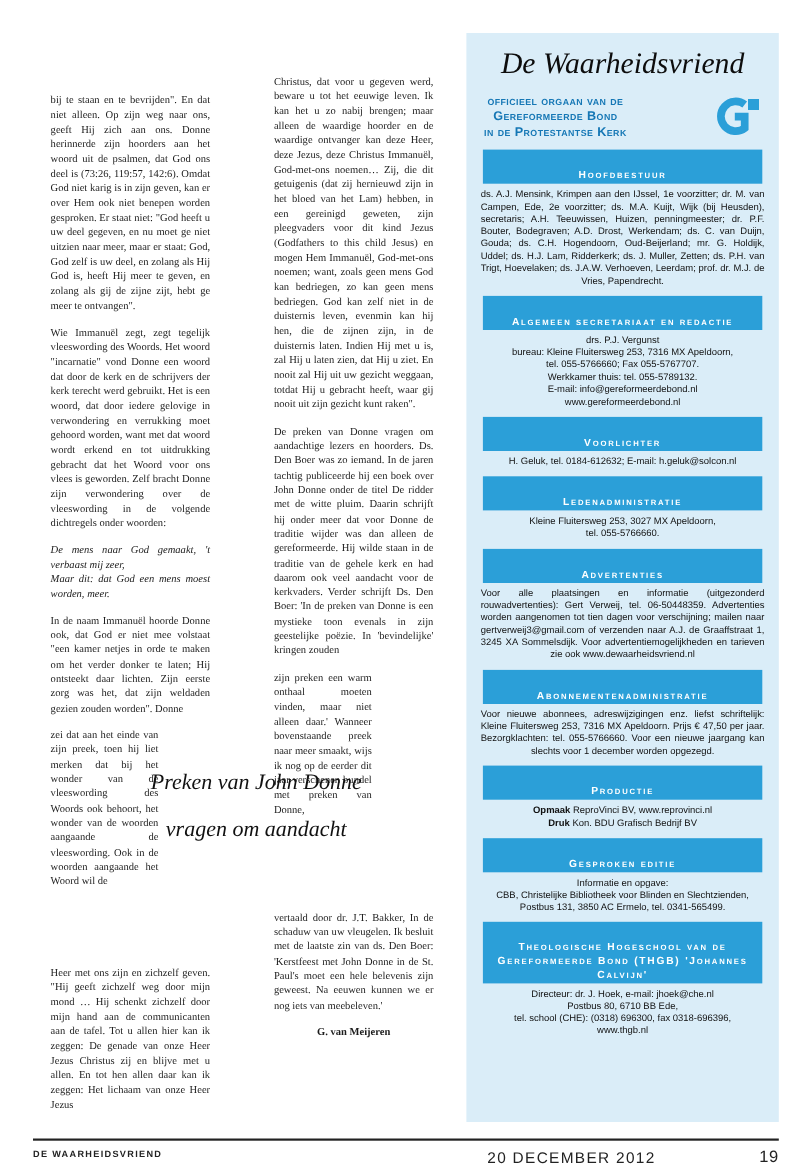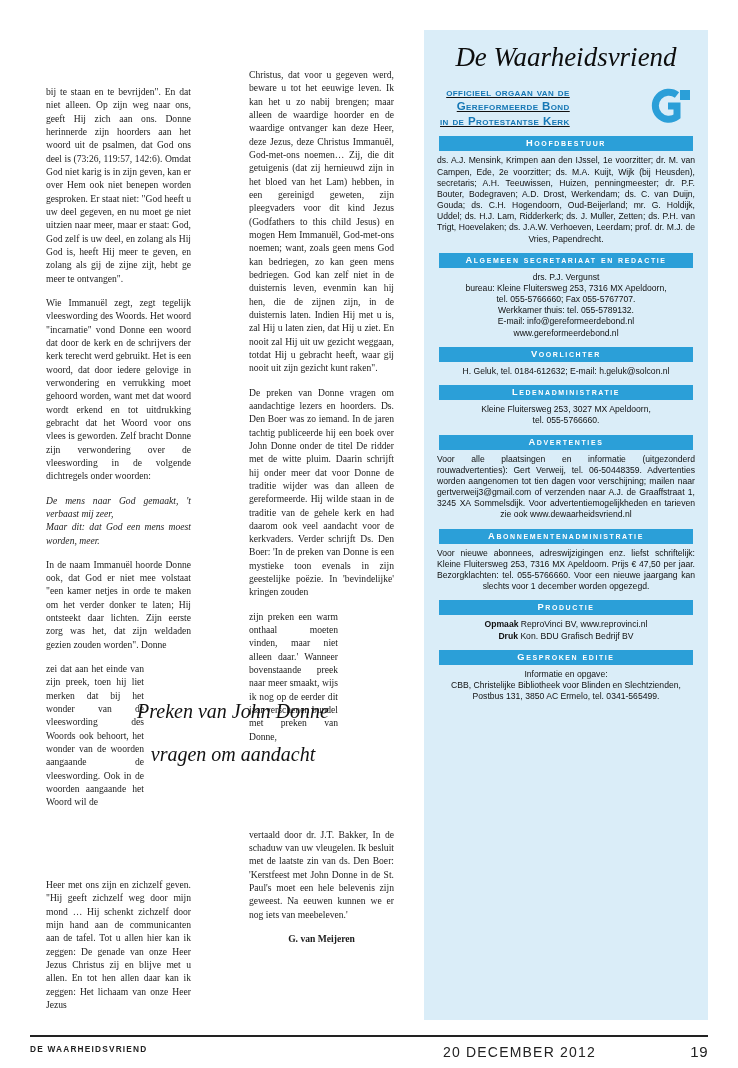--- a/index.html
+++ b/index.html
@@ -24,29 +24,29 @@
   .byline { font-weight:bold; text-align:center; }
 
   
   .sidebar { position:absolute; left:424px; top:30px; width:284px; height:990px;
              background:var(--sidebar-bg); padding:8px 13px 10px;
              font-family:"Liberation Sans", sans-serif; font-size:8.6px;
              line-height:1.3; color:#111; text-align:center; }
   .sb-title { font-family:"Liberation Serif", serif; font-style:italic;
               font-size:27px; font-weight:normal; color:#0d0d0d; margin:2px 0 10px; }
   .sb-head { display:flex; justify-content:space-between; align-items:flex-start;
-             text-align:right; margin:0 3px 2px;text-decoration:underline; }
+             text-align:center; margin:0 3px 2px; }
   .sb-subtitle { color:var(--accent-dark); font-variant:small-caps; font-weight:bold;
                  font-size:11.5px; line-height:1.25; letter-spacing:0.4px; }
   .sb-logo { margin-top:2px; }
   .logo-stroke { stroke:var(--accent); }
   .logo-fill { fill:var(--accent); }
   .sb-bar { background:var(--accent); color:#fff; font-variant:small-caps;
             font-weight:bold; font-size:9.3px; letter-spacing:1.6px;
-            padding:1px 4px 2px; margin:8px 2px 4px; line-height:1.3; text-align:center; }
+            padding:17px 4px 2px; margin:8px 2px 4px; line-height:1.3; text-align:center; }
   .sb-body { margin:0; }
   .sb-body.just { text-align:justify; text-align-last:center; }
   .sb-line { display:block; }
 
   
   .footer { position:absolute; left:30px; top:1035px; width:678px; height:26px;
             border-top:2px solid #222; font-family:"Liberation Sans", sans-serif;
             color:#222; }
   .f-journal { position:absolute; left:0; top:7px; font-size:8.3px;
                letter-spacing:1.2px; font-weight:bold; }
@@ -138,20 +138,27 @@
       </p>
     </section>
 
     <section>
       <header class="sb-bar">Gesproken editie</header>
       <p class="sb-body lines">Informatie en opgave:
 CBB, Christelijke Bibliotheek voor Blinden en Slechtzienden,
 Postbus 131, 3850 AC Ermelo, tel. 0341-565499.</p>
     </section>
 
+    <section>
+      <header class="sb-bar">Theologische Hogeschool van de Gereformeerde Bond (THGB) 'Johannes Calvijn'</header>
+      <p class="sb-body lines">Directeur: dr. J. Hoek, e-mail: jhoek@che.nl
+Postbus 80, 6710 BB Ede,
+tel. school (CHE): (0318) 696300, fax 0318-696396,
+www.thgb.nl</p>
+    </section>
   </aside>
 
   <footer class="footer">
     <span class="f-journal">DE WAARHEIDSVRIEND</span>
     <span class="f-date">20 DECEMBER 2012</span>
     <span class="f-page">19</span>
   </footer>
 
 </div>
 

